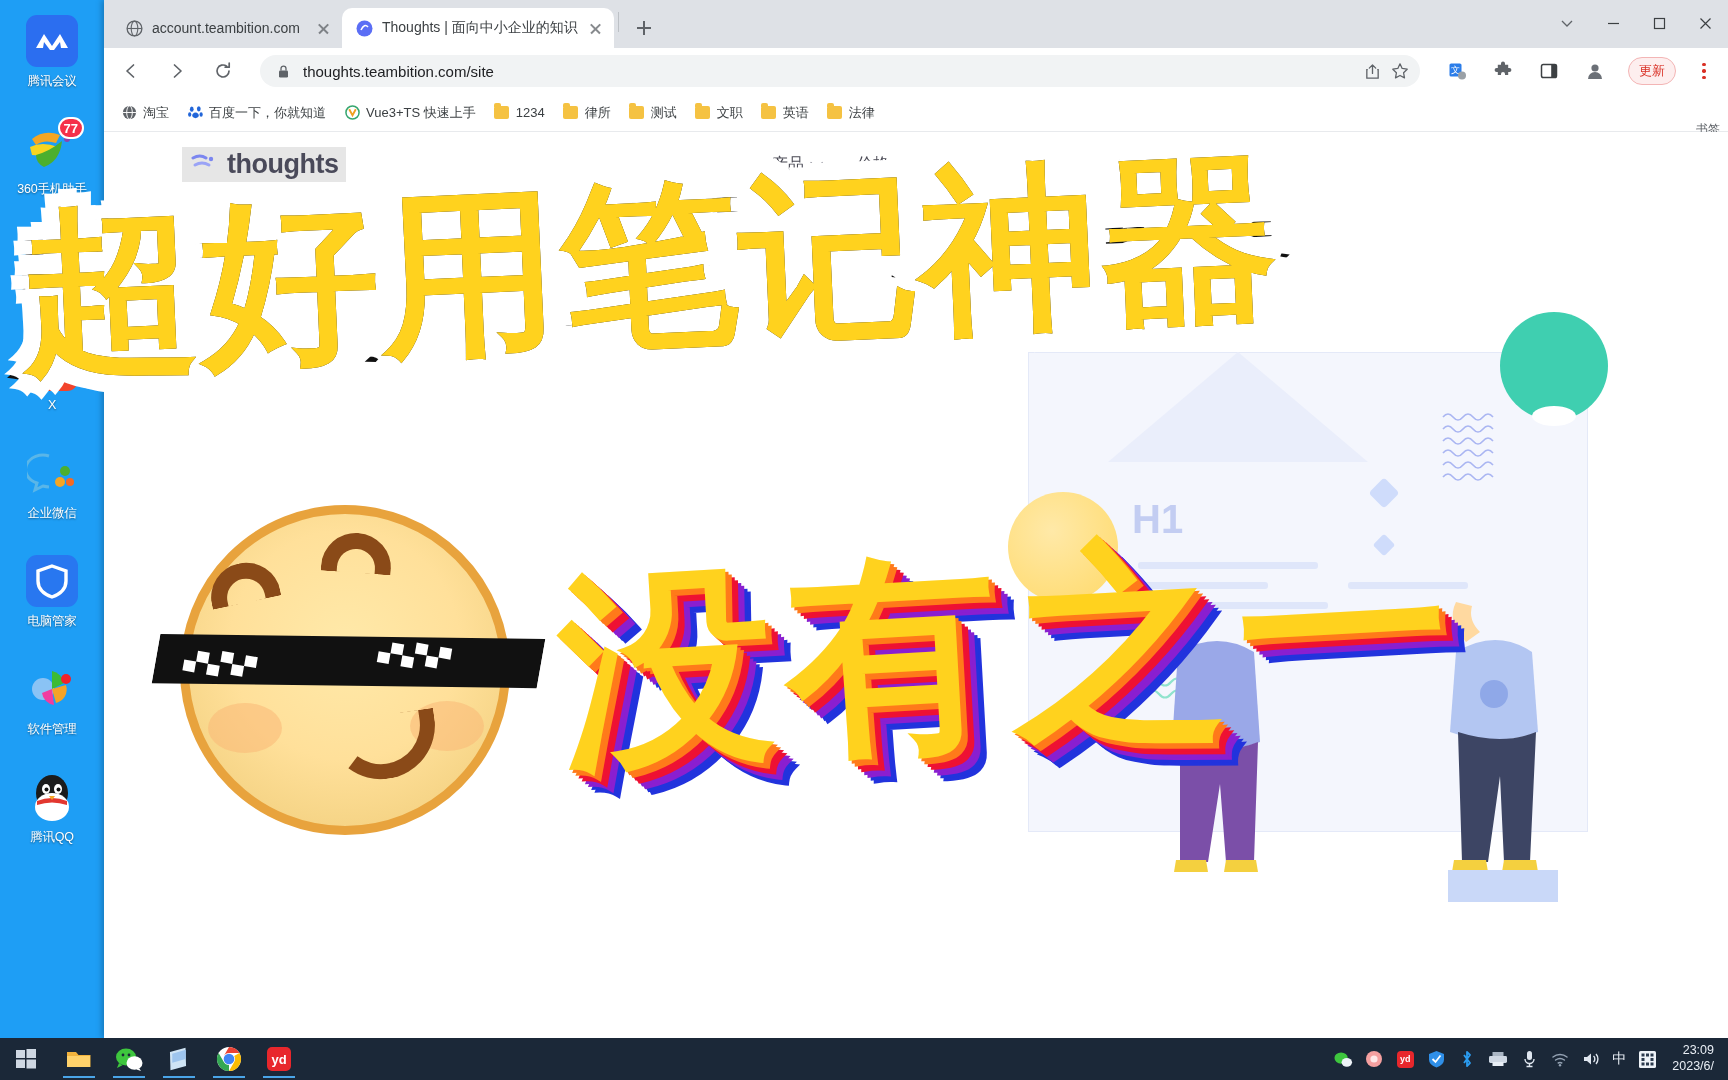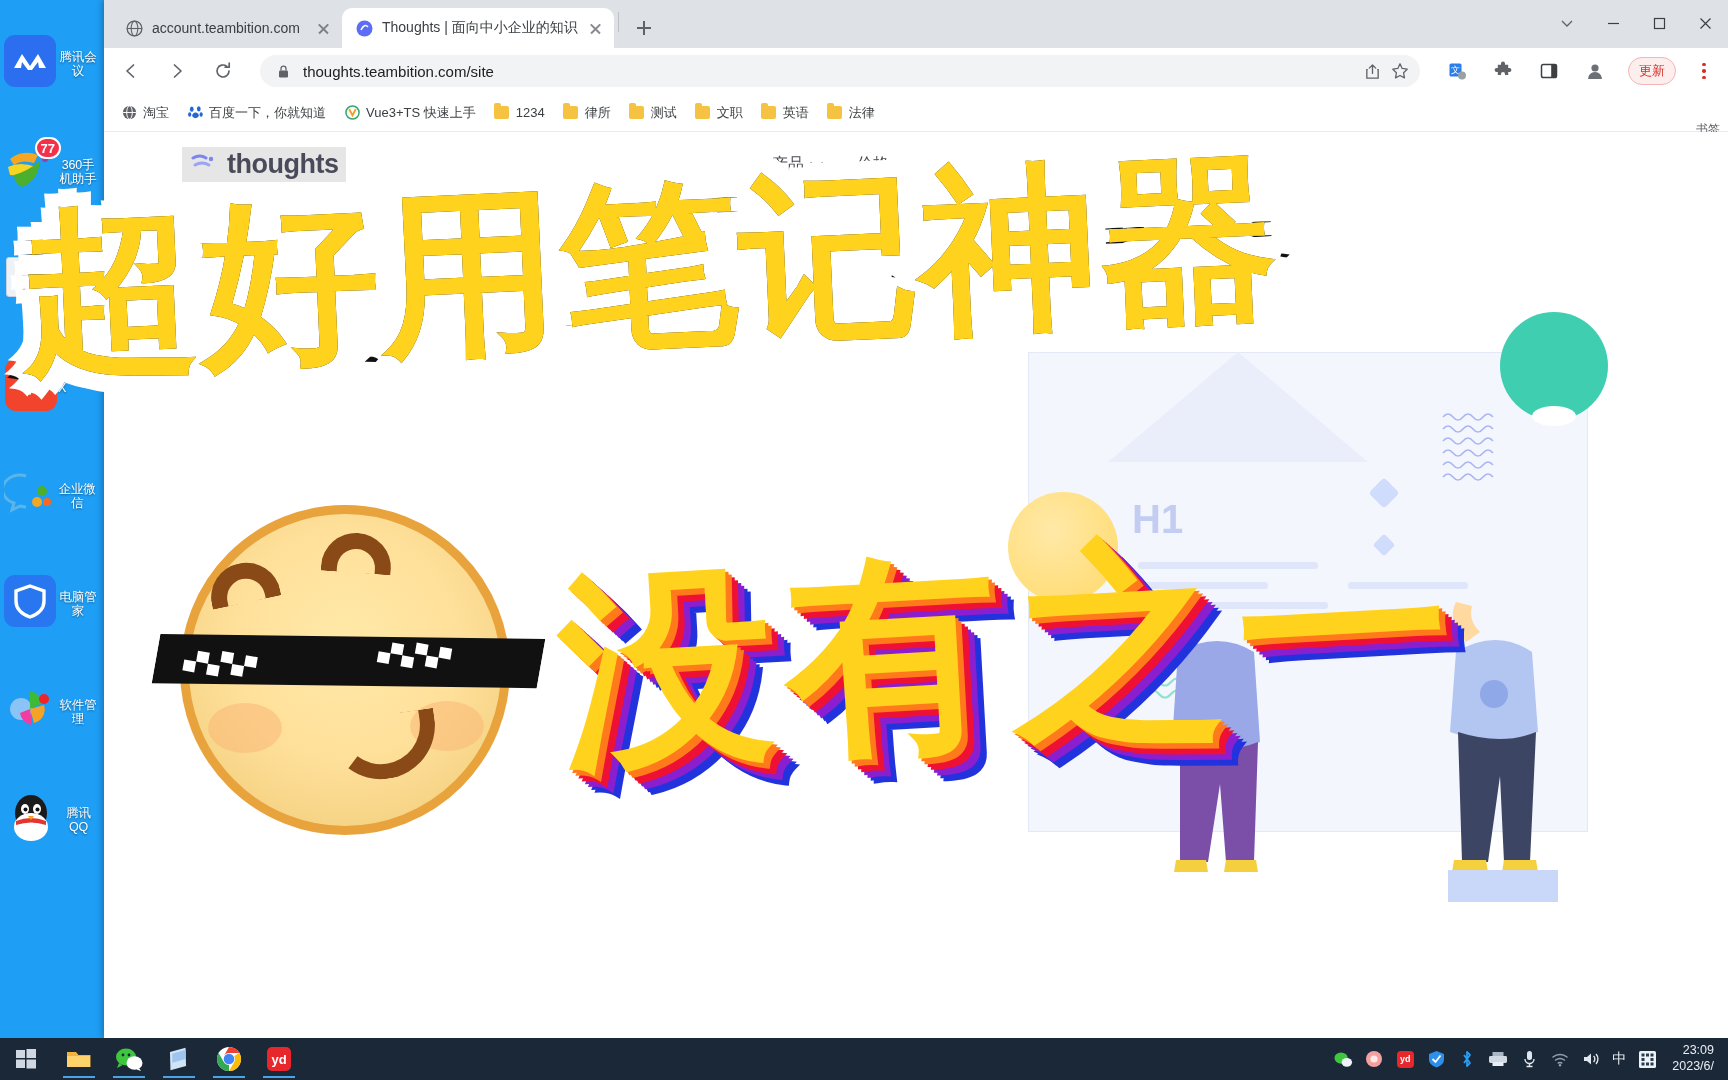--- a/index.html
+++ b/index.html
@@ -15,21 +15,21 @@
   .desktop {
     position: absolute; left: 0; top: 0; width: 1728px; height: 1038px;
     background: #1e9ef5;
   }
   .desktop-icons {
     position: absolute; left: 0; top: 6px; width: 104px;
     display: flex; flex-direction: column; align-items: center;
   }
   .desk-icon {
     width: 96px; height: 108px;
-    display: flex; flex-direction: row; align-items: center;
+    display: flex; flex-direction: column; align-items: center;
     padding-top: 8px; cursor: default;
   }
   .desk-icon .glyph {
     width: 54px; height: 54px; position: relative;
     display: flex; align-items: center; justify-content: center;
     margin-bottom: 6px;
   }
   .desk-icon .lbl {
     font-size: 12.5px; color: #fff; text-align: center; line-height: 1.15;
     text-shadow: 0 1px 2px rgba(0,0,0,.45);

